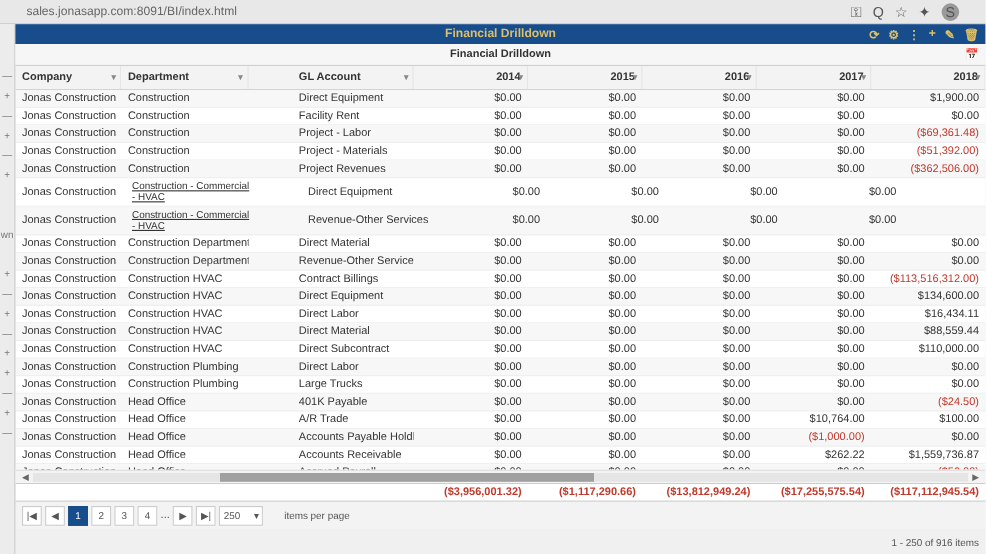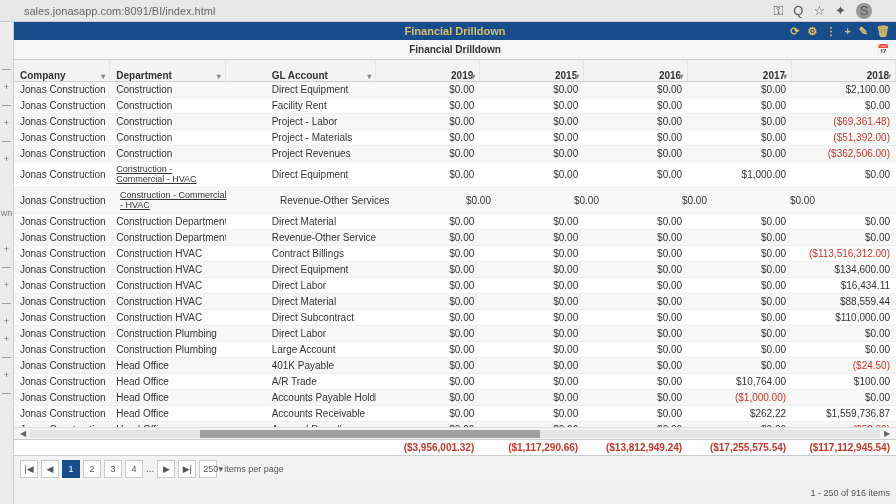--- a/index.html
+++ b/index.html
@@ -10,21 +10,21 @@
 .browser-icons span { color: #555; cursor: pointer; font-size: 13px; }
 .avatar { width: 16px; height: 16px; border-radius: 50%; background: #999; color: #fff; display: flex; align-items: center; justify-content: center; font-size: 9px; }
 .left-rail { position: absolute; left: 0; top: 22px; bottom: 0; width: 14px; background: #ececec; border-right: 1px solid #ccc; display: flex; flex-direction: column; align-items: center; padding-top: 40px; gap: 3px; color: #777; }
 .left-rail div { height: 15px; line-height:15px; cursor:pointer; font-size:9px; }
 .header-bar { margin-left: 14px; height: 18px; background: #184d8c; color: #ddbf6a; display: flex; align-items: center; justify-content: center; position: relative; font-weight: bold; font-size: 11px; }
 .header-icons { position: absolute; right: 6px; display: flex; gap: 8px; color: #ddbf6a; font-size: 11px; }
 .subheader { margin-left: 14px; height: 20px; background: #f6f6f6; border-bottom: 1px solid #d0d0d0; display: flex; align-items: center; justify-content: center; font-size: 10px; font-weight: bold; color: #333; position: relative; }
 .cal-icon { position: absolute; right: 6px; color: #555; }
 .grid-wrap { margin-left: 14px; height: 395px; overflow: hidden; background: #fff; display:flex; flex-direction:column;}
 .grid-header { display: flex; height: 22px; background: #f3f3f3; border-bottom: 1px solid #d0d0d0; align-items: center; font-weight: bold; color: #333; }
-.col { padding: 0 6px; border-right: 1px solid #e5e5e5; display: flex; align-items: flex-end; height: 100%; position: relative; }
+.col { padding: 0 6px; border-right: 1px solid #e5e5e5; display: flex; align-items: center; height: 100%; position: relative; }
 .filter-icon { position: absolute; right: 4px; color: #888; font-size: 8px; cursor: pointer; }
 .c0 { width: 100px; }
 .c1 { width: 120px; }
 .c2 { width: 115px; margin-left: 40px; }
 .c3, .c4, .c5, .c6, .c7 { width: 108px; justify-content: flex-end; text-align: right; }
 .grid-body { flex:1; overflow-y: hidden; }
 .row { display: flex; height: 16px; border-bottom: 1px solid #eee; align-items: flex-start; color: #333; }
 .row:nth-child(odd) { background: #f7f7f7; }
 .row.tall { height: 26px; }
 .cell { padding: 0 6px; overflow: hidden; white-space: nowrap; text-overflow: ellipsis; display:flex; align-items:center; height:100%;}
@@ -33,22 +33,22 @@
 .neg { color: #c0392b; }
 .scrollbar-h { height: 12px; background: #f3f3f3; border-top:1px solid #ddd; display:flex; align-items:center; padding:0 4px; position:relative;}
 .scroll-arrow { width:10px; color:#666; cursor:pointer; font-size:8px; text-align:center;}
 .scroll-track { flex:1; height:8px; background:#e5e5e5; position:relative; margin:0 2px;}
 .scroll-thumb { position:absolute; left:20%; width:40%; height:100%; background:#a0a0a0; cursor:pointer;}
 .totals-row { display:flex; height:16px; align-items:center; background:#fff; border-top:1px solid #ccc; font-weight:bold;}
 .totals-row .cell { color:#c0392b;text-align:right; }
 .footer { margin-left:14px; height:26px; background:#f3f3f3; border-top:1px solid #ccc; display:flex; align-items:center; padding:0 6px; gap:3px; color:#555;}
 .page-btn { width:18px; height:18px; display:flex; align-items:center; justify-content:center; border:1px solid #ccc; background:#fff; cursor:pointer; font-size:9px;}
 .page-btn.active { background:#184d8c; color:#fff; border-color:#184d8c;}
-.page-size { width:18px; height:18px; border:1px solid #ccc; background:#fff; display:flex; align-items:center; justify-content:space-between; padding:0 3px; font-size:9px; cursor:pointer;}
-.items-text { font-size:9px; margin-left:4px;}
+.page-size { width:40px; height:18px; border:1px solid #ccc; background:#fff; display:flex; align-items:center; justify-content:space-between; padding:0 3px; font-size:9px; cursor:pointer;}
+.items-text { font-size:9px; margin-left:16px;}
 .footer-right { margin-left:auto; font-size:9px; color:#555;margin-top:48px;}
 </style>
 </head>
 <body>
 
 <div class="browser-bar">
   <span class="url">sales.jonasapp.com:8091/BI/index.html</span>
   <div class="browser-icons">
     <span>⚿</span>
     <span>Q</span>
@@ -107,21 +107,21 @@
       </div>
       <div class="col c1">
         <span>Department</span>
         <span class="filter-icon">▾</span>
       </div>
       <div class="col c2">
         <span>GL Account</span>
         <span class="filter-icon">▾</span>
       </div>
       <div class="col c3">
-        <span>2019</span>
+        <span>2014</span>
         <span class="filter-icon">▾</span>
       </div>
       <div class="col c4">
         <span>2015</span>
         <span class="filter-icon">▾</span>
       </div>
       <div class="col c5">
         <span>2016</span>
         <span class="filter-icon">▾</span>
       </div>
@@ -136,21 +136,21 @@
     </div>
   <div class="grid-body" id="gbody">
       <div class="row">
         <div class="cell c0">Jonas Construction</div>
         <div class="cell c1">Construction</div>
         <div class="cell c2">Direct Equipment</div>
         <div class="cell c3 num">$0.00</div>
         <div class="cell c4 num">$0.00</div>
         <div class="cell c5 num">$0.00</div>
         <div class="cell c6 num">$0.00</div>
-        <div class="cell c7 num">$2,100.00</div>
+        <div class="cell c7 num">$1,900.00</div>
       </div>
       <div class="row">
         <div class="cell c0">Jonas Construction</div>
         <div class="cell c1">Construction</div>
         <div class="cell c2">Facility Rent</div>
         <div class="cell c3 num">$0.00</div>
         <div class="cell c4 num">$0.00</div>
         <div class="cell c5 num">$0.00</div>
         <div class="cell c6 num">$0.00</div>
         <div class="cell c7 num">$0.00</div>
@@ -185,21 +185,20 @@
         <div class="cell c6 num">$0.00</div>
         <div class="cell c7 num neg">($362,506.00)</div>
       </div>
       <div class="row tall">
         <div class="cell c0">Jonas Construction</div>
         <div class="cell c1 multi">Construction - Commercial - HVAC</div>
         <div class="cell c2">Direct Equipment</div>
         <div class="cell c3 num">$0.00</div>
         <div class="cell c4 num">$0.00</div>
         <div class="cell c5 num">$0.00</div>
-        <div class="cell c6 num">$1,000.00</div>
         <div class="cell c7 num">$0.00</div>
       </div>
       <div class="row tall">
         <div class="cell c0">Jonas Construction</div>
         <div class="cell c1 multi">Construction - Commercial - HVAC</div>
         <div class="cell c2">Revenue-Other Services</div>
         <div class="cell c3 num">$0.00</div>
         <div class="cell c4 num">$0.00</div>
         <div class="cell c5 num">$0.00</div>
         <div class="cell c7 num">$0.00</div>
@@ -280,21 +279,21 @@
         <div class="cell c2">Direct Labor</div>
         <div class="cell c3 num">$0.00</div>
         <div class="cell c4 num">$0.00</div>
         <div class="cell c5 num">$0.00</div>
         <div class="cell c6 num">$0.00</div>
         <div class="cell c7 num">$0.00</div>
       </div>
       <div class="row">
         <div class="cell c0">Jonas Construction</div>
         <div class="cell c1">Construction Plumbing</div>
-        <div class="cell c2">Large Account</div>
+        <div class="cell c2">Large Trucks</div>
         <div class="cell c3 num">$0.00</div>
         <div class="cell c4 num">$0.00</div>
         <div class="cell c5 num">$0.00</div>
         <div class="cell c6 num">$0.00</div>
         <div class="cell c7 num">$0.00</div>
       </div>
       <div class="row">
         <div class="cell c0">Jonas Construction</div>
         <div class="cell c1">Head Office</div>
         <div class="cell c2">401K Payable</div>

